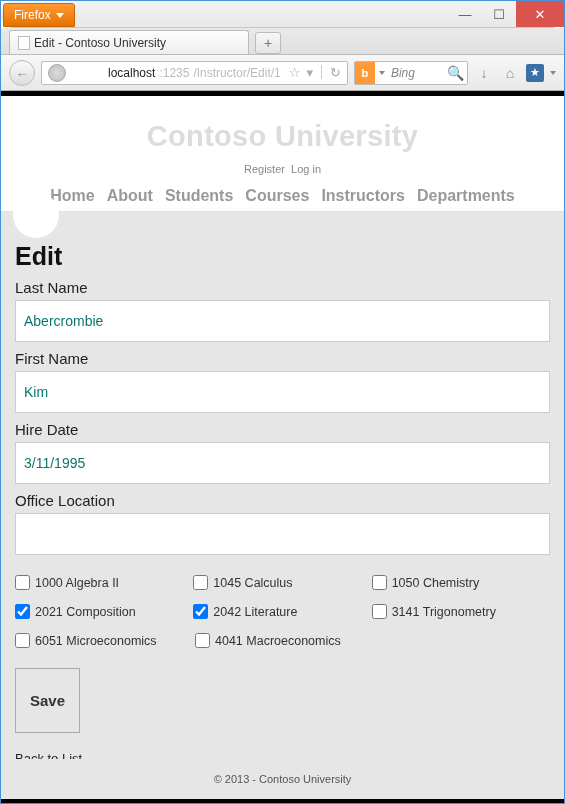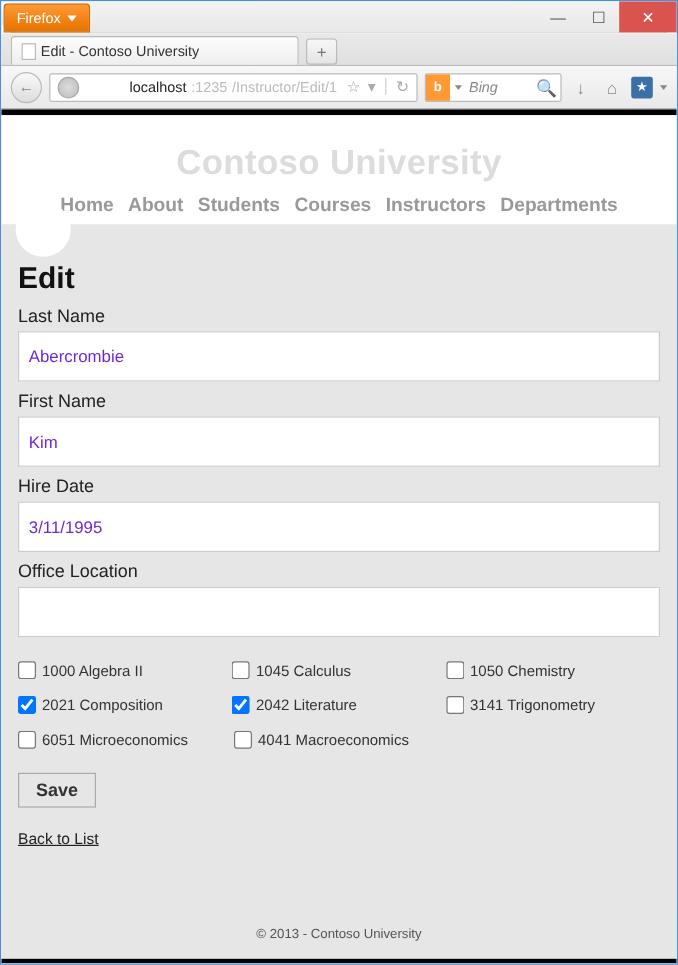--- a/index.html
+++ b/index.html
@@ -187,35 +187,35 @@
 
     h2.page-heading { font-size: 25px; font-weight: 700; color: #111; margin-bottom: 6px; }
     .field-label { font-size: 15px; color:#222; margin: 8px 0 4px 0; }
     .field-input {
       width: 100%;
       height: 30px;
       border: 1px solid #ccc;
       background: #fff;
       padding: 20px 8px;
       font-size: 14px;
-      color: #6d28d9;
+      color: #0f766e;
     }
 
     .checks {
       margin-top: 20px;
       font-size: 12.5px;
       color:#333;
     }
     .check-row { display:flex; margin-bottom: 14px; }
     .check-item { width: 180px; display:flex; align-items:center; gap:5px; }
     .check-item input[type=checkbox] { width:15px; height:15px; }
 
     .save-btn {
       margin-top: 6px;
-      padding: 5px 14px;
+      padding: 23px 14px;
       font-size: 15px;
       font-weight: 700;
       background: #e6e6e6;
       border: 1px solid #aaa;
       color:#333;
       cursor: pointer;
     }
 
     .backlink { display:inline-block; margin-top: 18px; font-size:13px; color:#222; text-decoration: underline; cursor:pointer; }
     .site-footer {
@@ -282,20 +282,23 @@
     </span>
   <span class="bookmark-drop"></span>
 </div>
 
 <div class="viewport">
   <div class="black-top"></div>
 
   <div class="page">
     <div class="site-header">
       <div class="site-title">Contoso University</div>
+      <div class="auth-links">
+        <span>Register</span>&nbsp;&nbsp;<span>Log in</span>
+      </div>
       <div class="nav-links">
         <span>Home</span>
         <span>About</span>
         <span>Students</span>
         <span>Courses</span>
         <span>Instructors</span>
         <span>Departments</span>
       </div>
     </div>
 

